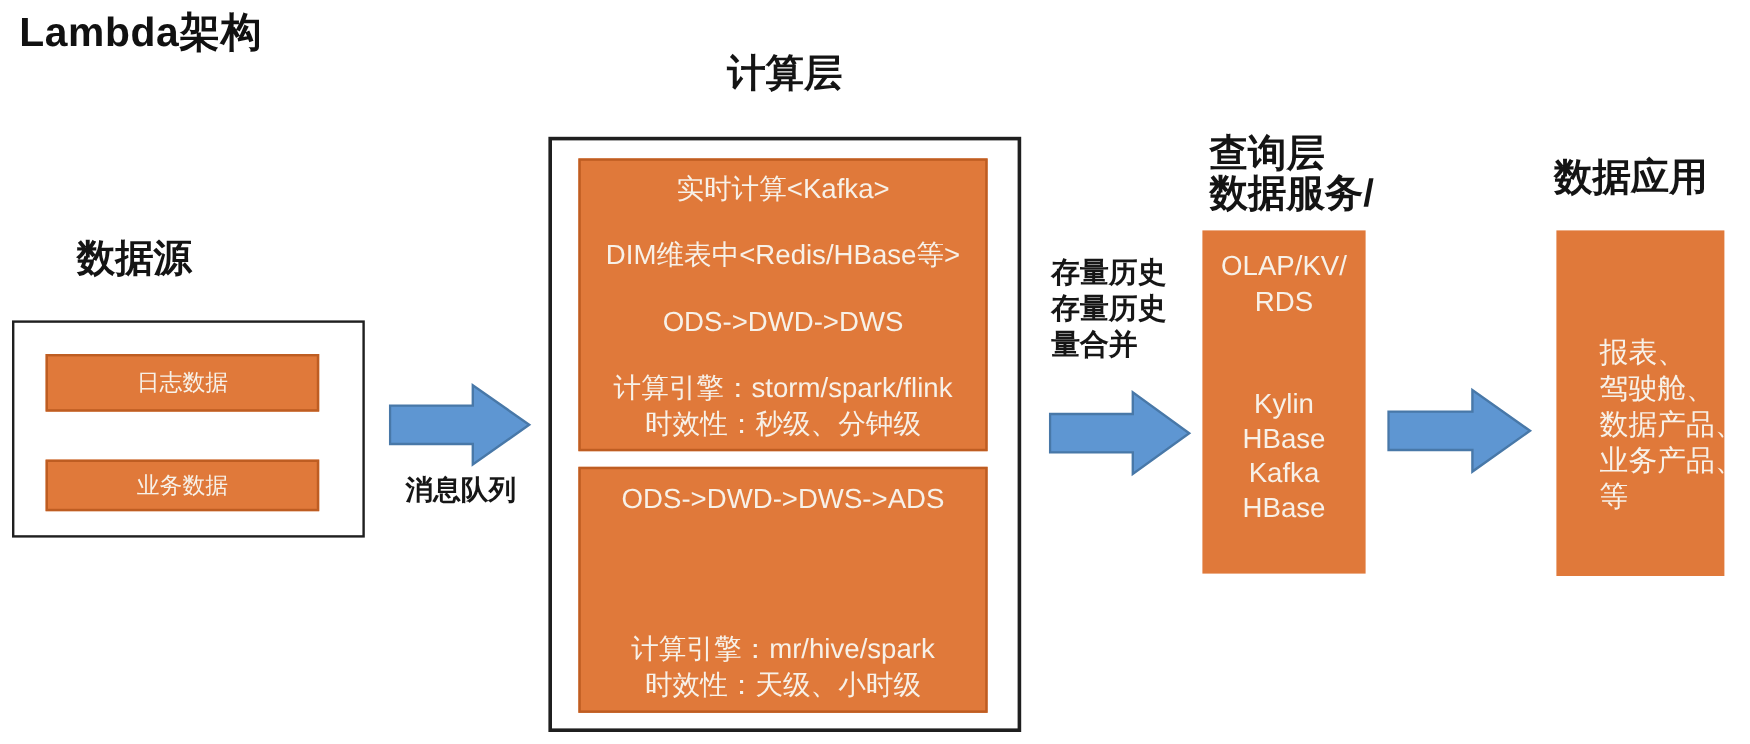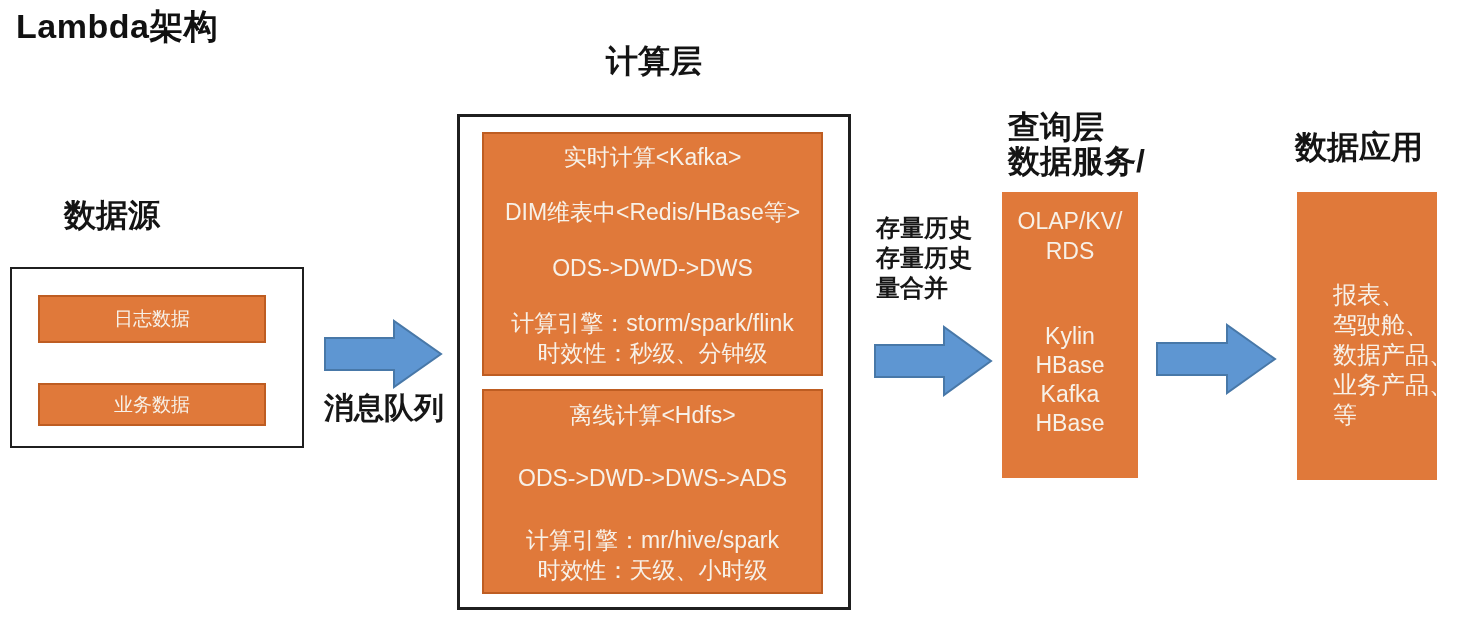--- a/index.html
+++ b/index.html
@@ -76,21 +76,21 @@
     overflow: visible;
   }
 
   .arrow { position: absolute; }
   .arrow-1 { left: 324px;  top: 318px; }
   .arrow-2 { left: 874px;  top: 324px; }
   .arrow-3 { left: 1156px; top: 322px; }
 
   .flow-label {
     position: absolute;
-    font-size: 30px; font-weight: 600; color: #161616; line-height: 30px;
+    font-size: 23px; font-weight: 600; color: #161616; line-height: 30px;
   }
   .label-msgqueue { left: 322px; top: 393px; width: 124px; text-align: center; }
   .label-merge    { left: 876px; top: 213px; font-size: 24px; font-family: Liberation Serif, serif; }
 </style>
 </head>
 <body>
 
 <div class="canvas">
 
   <div class="abs page-title">Lambda架构</div>
@@ -117,21 +117,20 @@
     <div class="compute-panel panel-realtime orange">
       <div>实时计算&lt;Kafka&gt;</div>
       <div>DIM维表中&lt;Redis/HBase等&gt;</div>
       <div>ODS-&gt;DWD-&gt;DWS</div>
       <div>
         <div>计算引擎：storm/spark/flink</div>
         <div>时效性：秒级、分钟级</div>
       </div>
     </div>
     <div class="compute-panel panel-offline orange">
-      <div>离线计算&lt;Hdfs&gt;</div>
       <div>ODS-&gt;DWD-&gt;DWS-&gt;ADS</div>
       <div>
         <div>计算引擎：mr/hive/spark</div>
         <div>时效性：天级、小时级</div>
       </div>
     </div>
   </div>
 
   <div class="flow-label label-merge">
     <div>存量历史</div>

